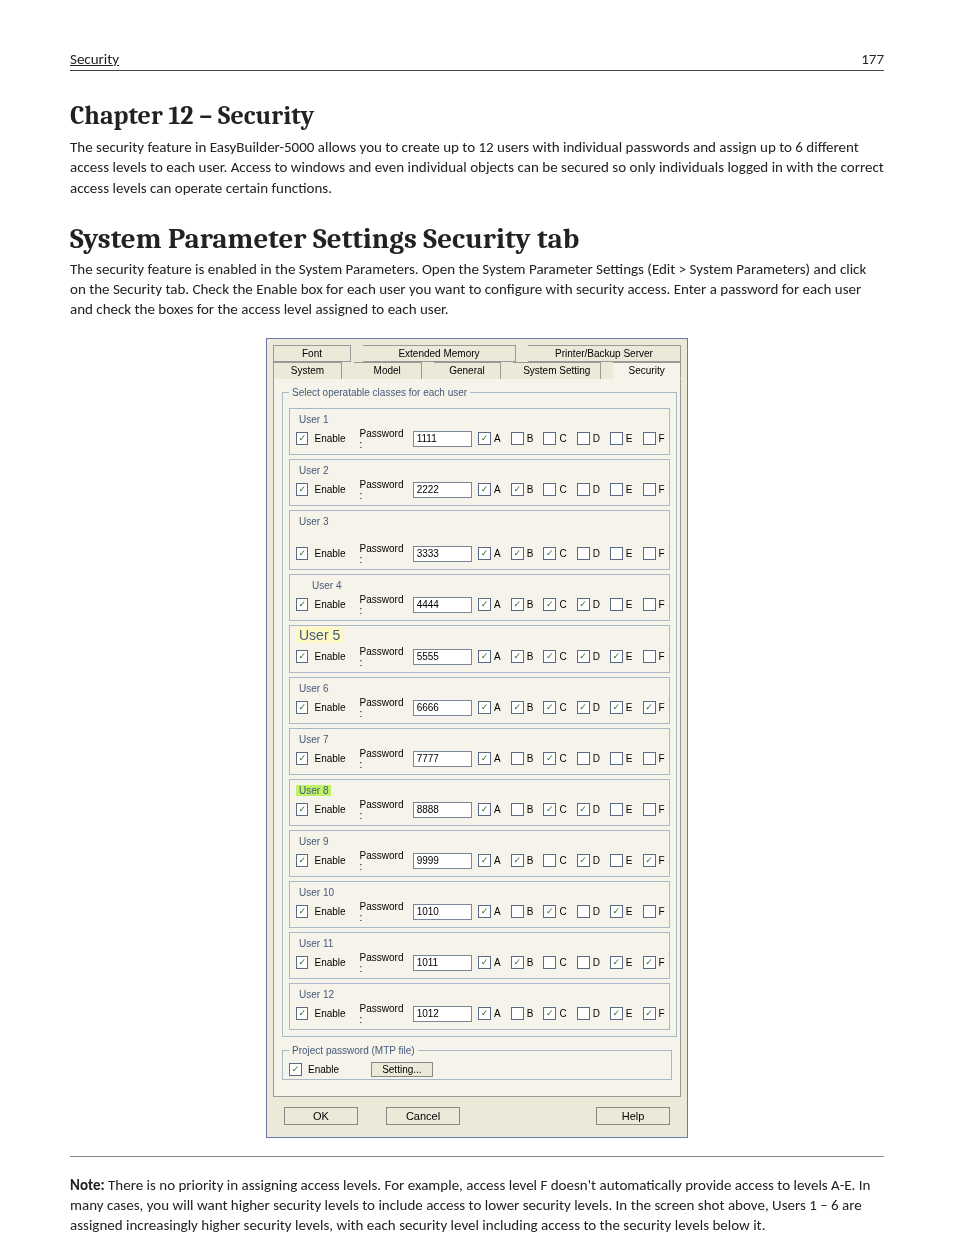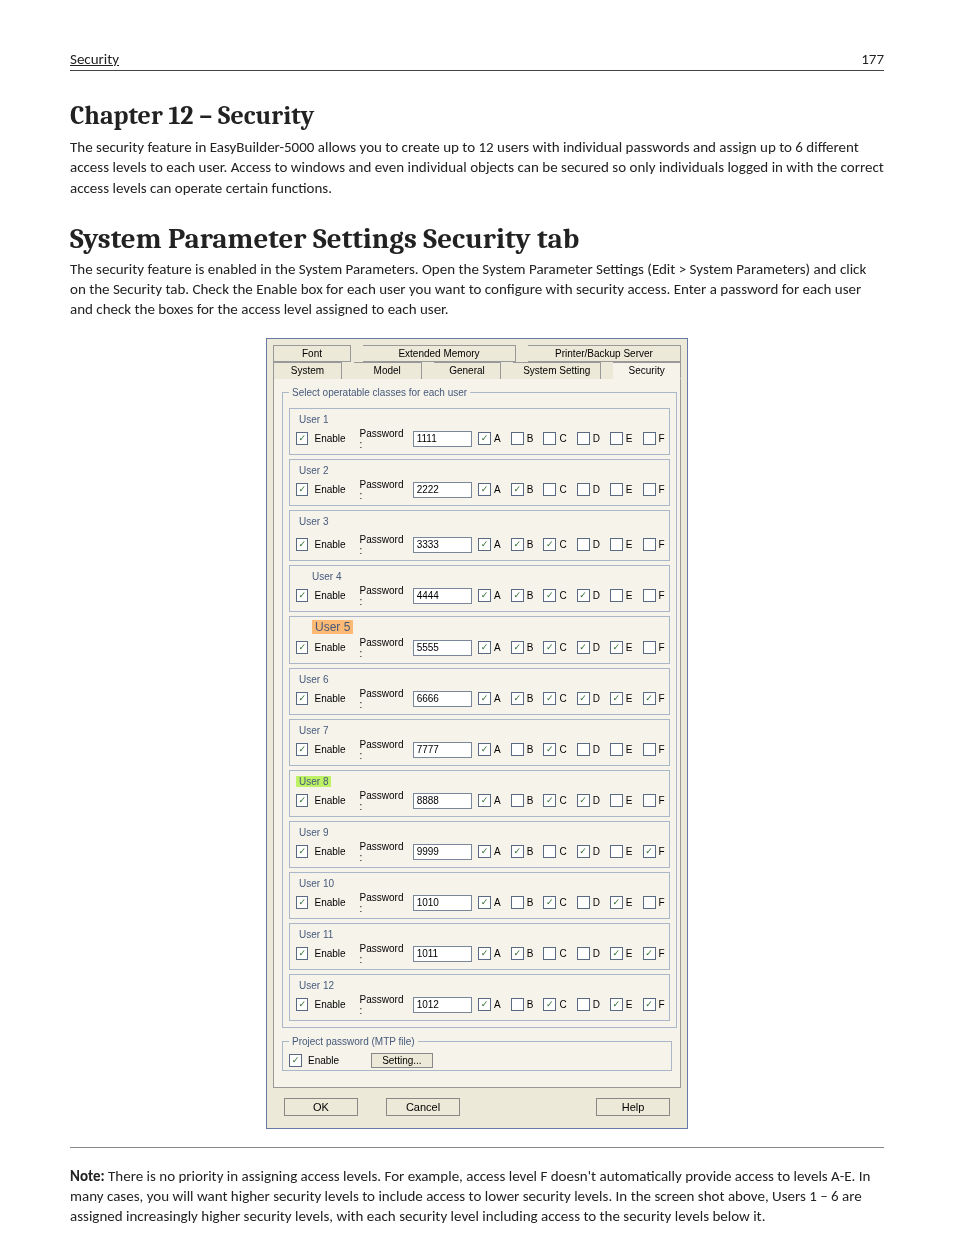--- a/index.html
+++ b/index.html
@@ -224,21 +224,21 @@
                   <span class="cls">
                     <span class="chk"></span>
                     <span class="chk-lbl">E</span>
                   </span>
                   <span class="cls">
                     <span class="chk"></span>
                     <span class="chk-lbl">F</span>
                   </span>
                 </span>
               </div></div>
-            <div class="ufs"><div style="font-size: 10px; color: rgb(70, 89, 124); margin: -10px 0px 7px; background: rgb(245, 243, 234); display: inline-block; padding: 0px 3px;">User 3</div><div class="urow">
+            <div class="ufs"><div style="font-size: 10px; color: rgb(70, 89, 124); margin: -10px 0px 16px; background: rgb(245, 243, 234); display: inline-block; padding: 0px 3px;">User 3</div><div class="urow">
                 <span class="chk on"></span>
                 <span class="chk-lbl">Enable</span>
                 <span class="pwlabel">Password :</span>
                 <span class="pwbox">3333</span>
                 <span class="classes">
                   <span class="cls">
                     <span class="chk on"></span>
                     <span class="chk-lbl">A</span>
                   </span>
                   <span class="cls">
@@ -288,21 +288,21 @@
                   <span class="cls">
                     <span class="chk"></span>
                     <span class="chk-lbl">E</span>
                   </span>
                   <span class="cls">
                     <span class="chk"></span>
                     <span class="chk-lbl">F</span>
                   </span>
                 </span>
               </div></div>
-            <div class="ufs"><div style="font-size: 12px; color: rgb(70, 89, 124); margin: -10px 16px 3px; background: #fdba74; display: inline-block; padding: 0px 3px;">User 5</div><div class="urow">
+            <div class="ufs"><div style="font-size: 14px; color: rgb(70, 89, 124); margin: -10px 0px 3px; background: #fef9c3; display: inline-block; padding: 0px 3px;">User 5</div><div class="urow">
                 <span class="chk on"></span>
                 <span class="chk-lbl">Enable</span>
                 <span class="pwlabel">Password :</span>
                 <span class="pwbox">5555</span>
                 <span class="classes">
                   <span class="cls">
                     <span class="chk on"></span>
                     <span class="chk-lbl">A</span>
                   </span>
                   <span class="cls">

